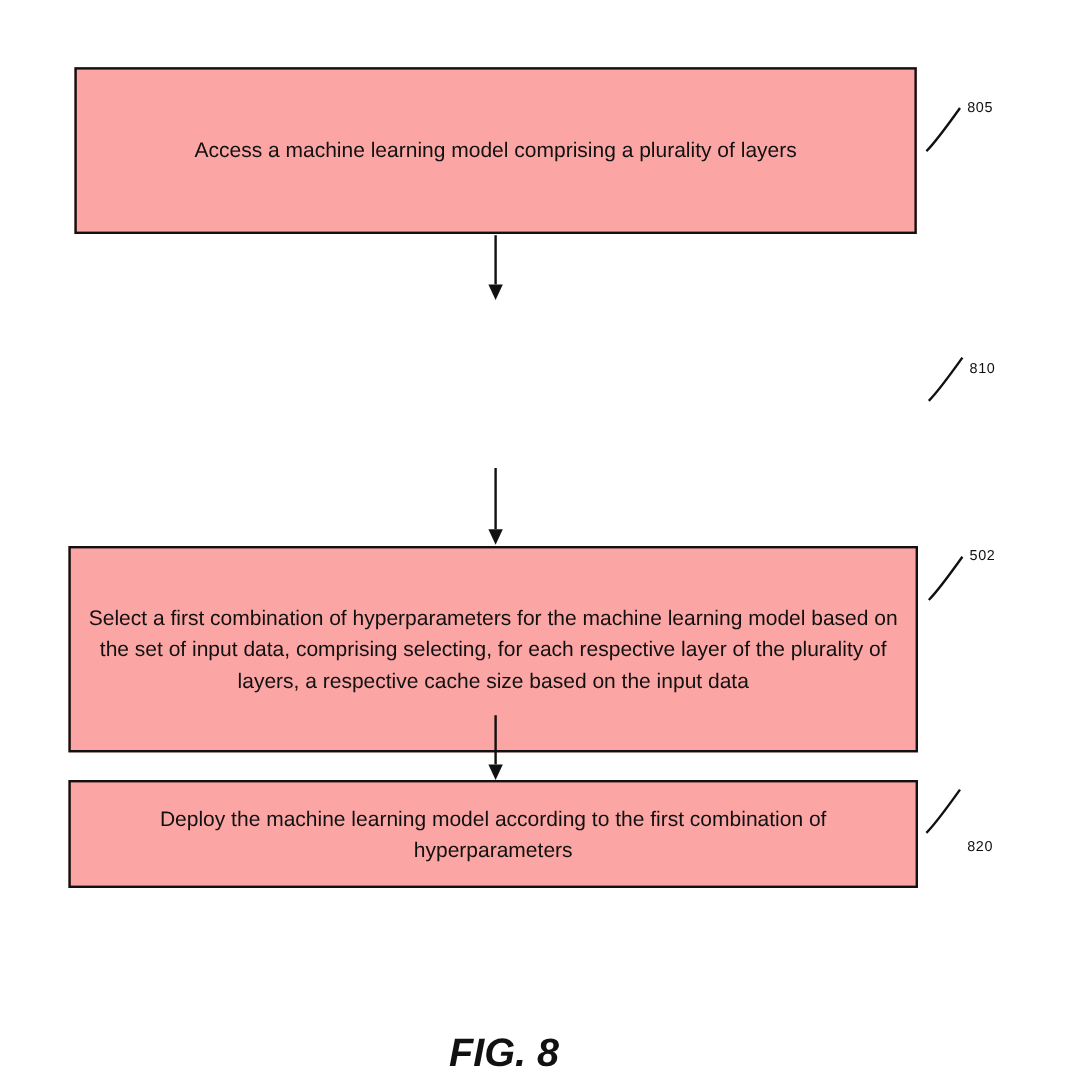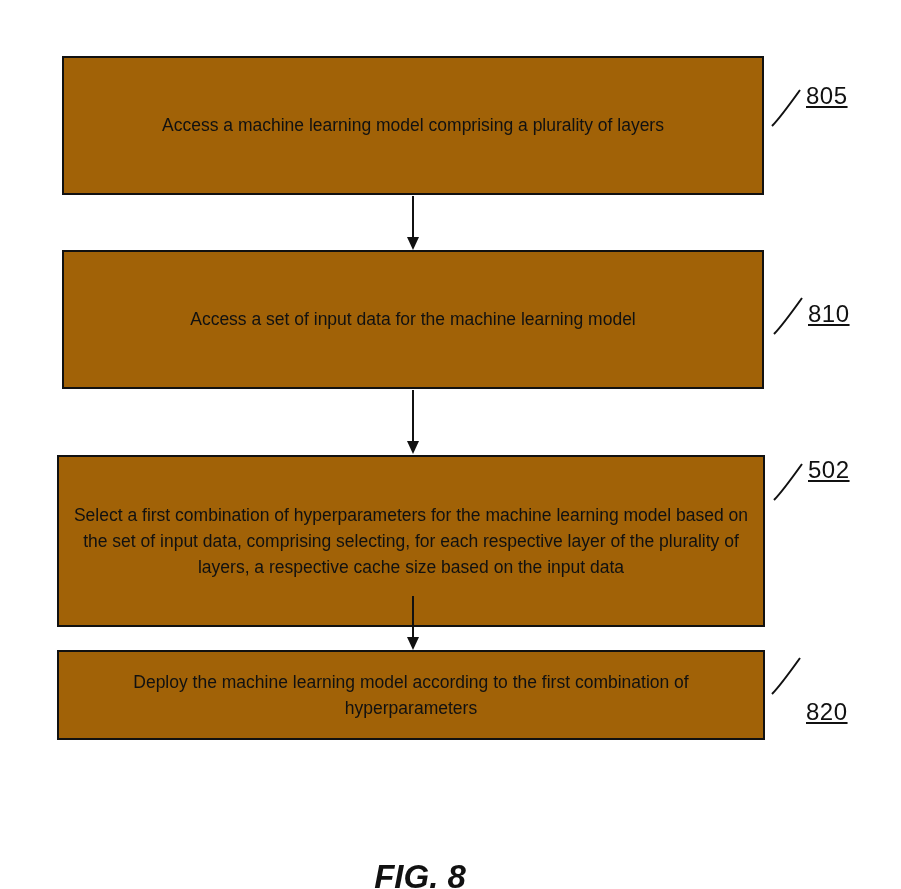--- a/index.html
+++ b/index.html
@@ -11,21 +11,21 @@
   }
   #page {
     position: relative;
     width: 901px; height: 889px;
     background: #ffffff;
     overflow: hidden;
   }
   .flow-box {
     position: absolute;
     border: 2px solid #111111;
-    background: #a16207;
+    background: #fca5a5;
     display: flex;
     align-items: center;
     justify-content: center;
     text-align: center;
     font-size: 17.5px;
     line-height: 1.5;
     color: #111111;
   }
   #box-805 { left: 62px; top: 56px;  width: 702px; height: 139px; padding: 0 70px; }
   #box-810 { left: 62px; top: 250px; width: 702px; height: 139px; padding: 0 70px; }
@@ -45,24 +45,23 @@
     border-left: 6.5px solid transparent;
     border-right: 6.5px solid transparent;
     border-top: 13px solid #111111;
   }
   #arrow-1 { left: 406px; top: 196px; height: 54px; }
   #arrow-2 { left: 406px; top: 390px; height: 64px; }
   #arrow-3 { left: 406px; top: 596px; height: 54px; }
 
   .ref-label {
     position: absolute;
-    font-size: 24px;
+    font-size: 12px;
     letter-spacing: 0.5px;
     color: #111111;
-    text-decoration: underline;
   }
   #ref-805 { left: 806px; top: 82px; }
   #ref-810 { left: 808px; top: 300px; }
   #ref-815 { left: 808px; top: 456px; }
   #ref-820 { left: 806px; top: 650px; margin-top: 48px; }
 
   .leader { position: absolute; }
   #leader-805 { left: 770px; top: 88px; }
   #leader-810 { left: 772px; top: 296px; }
   #leader-815 { left: 772px; top: 462px; }
@@ -90,23 +89,20 @@
   <svg class="leader" id="leader-805" width="32" height="40" viewBox="0 0 32 40">
     <path d="M2,38 Q10,30 30,2" fill="none" stroke="#111111" stroke-width="2"></path>
   </svg>
   <span class="ref-label" id="ref-805">805</span>
 
   <div class="arrow" id="arrow-1">
     <div class="shaft"></div>
     <div class="head"></div>
   </div>
 
-  <div class="flow-box" id="box-810">
-    <span>Access a set of input data for the machine learning model</span>
-  </div>
   <svg class="leader" id="leader-810" width="32" height="40" viewBox="0 0 32 40">
     <path d="M2,38 Q10,30 30,2" fill="none" stroke="#111111" stroke-width="2"></path>
   </svg>
   <span class="ref-label" id="ref-810">810</span>
 
   <div class="arrow" id="arrow-2">
     <div class="shaft"></div>
     <div class="head"></div>
   </div>
 

